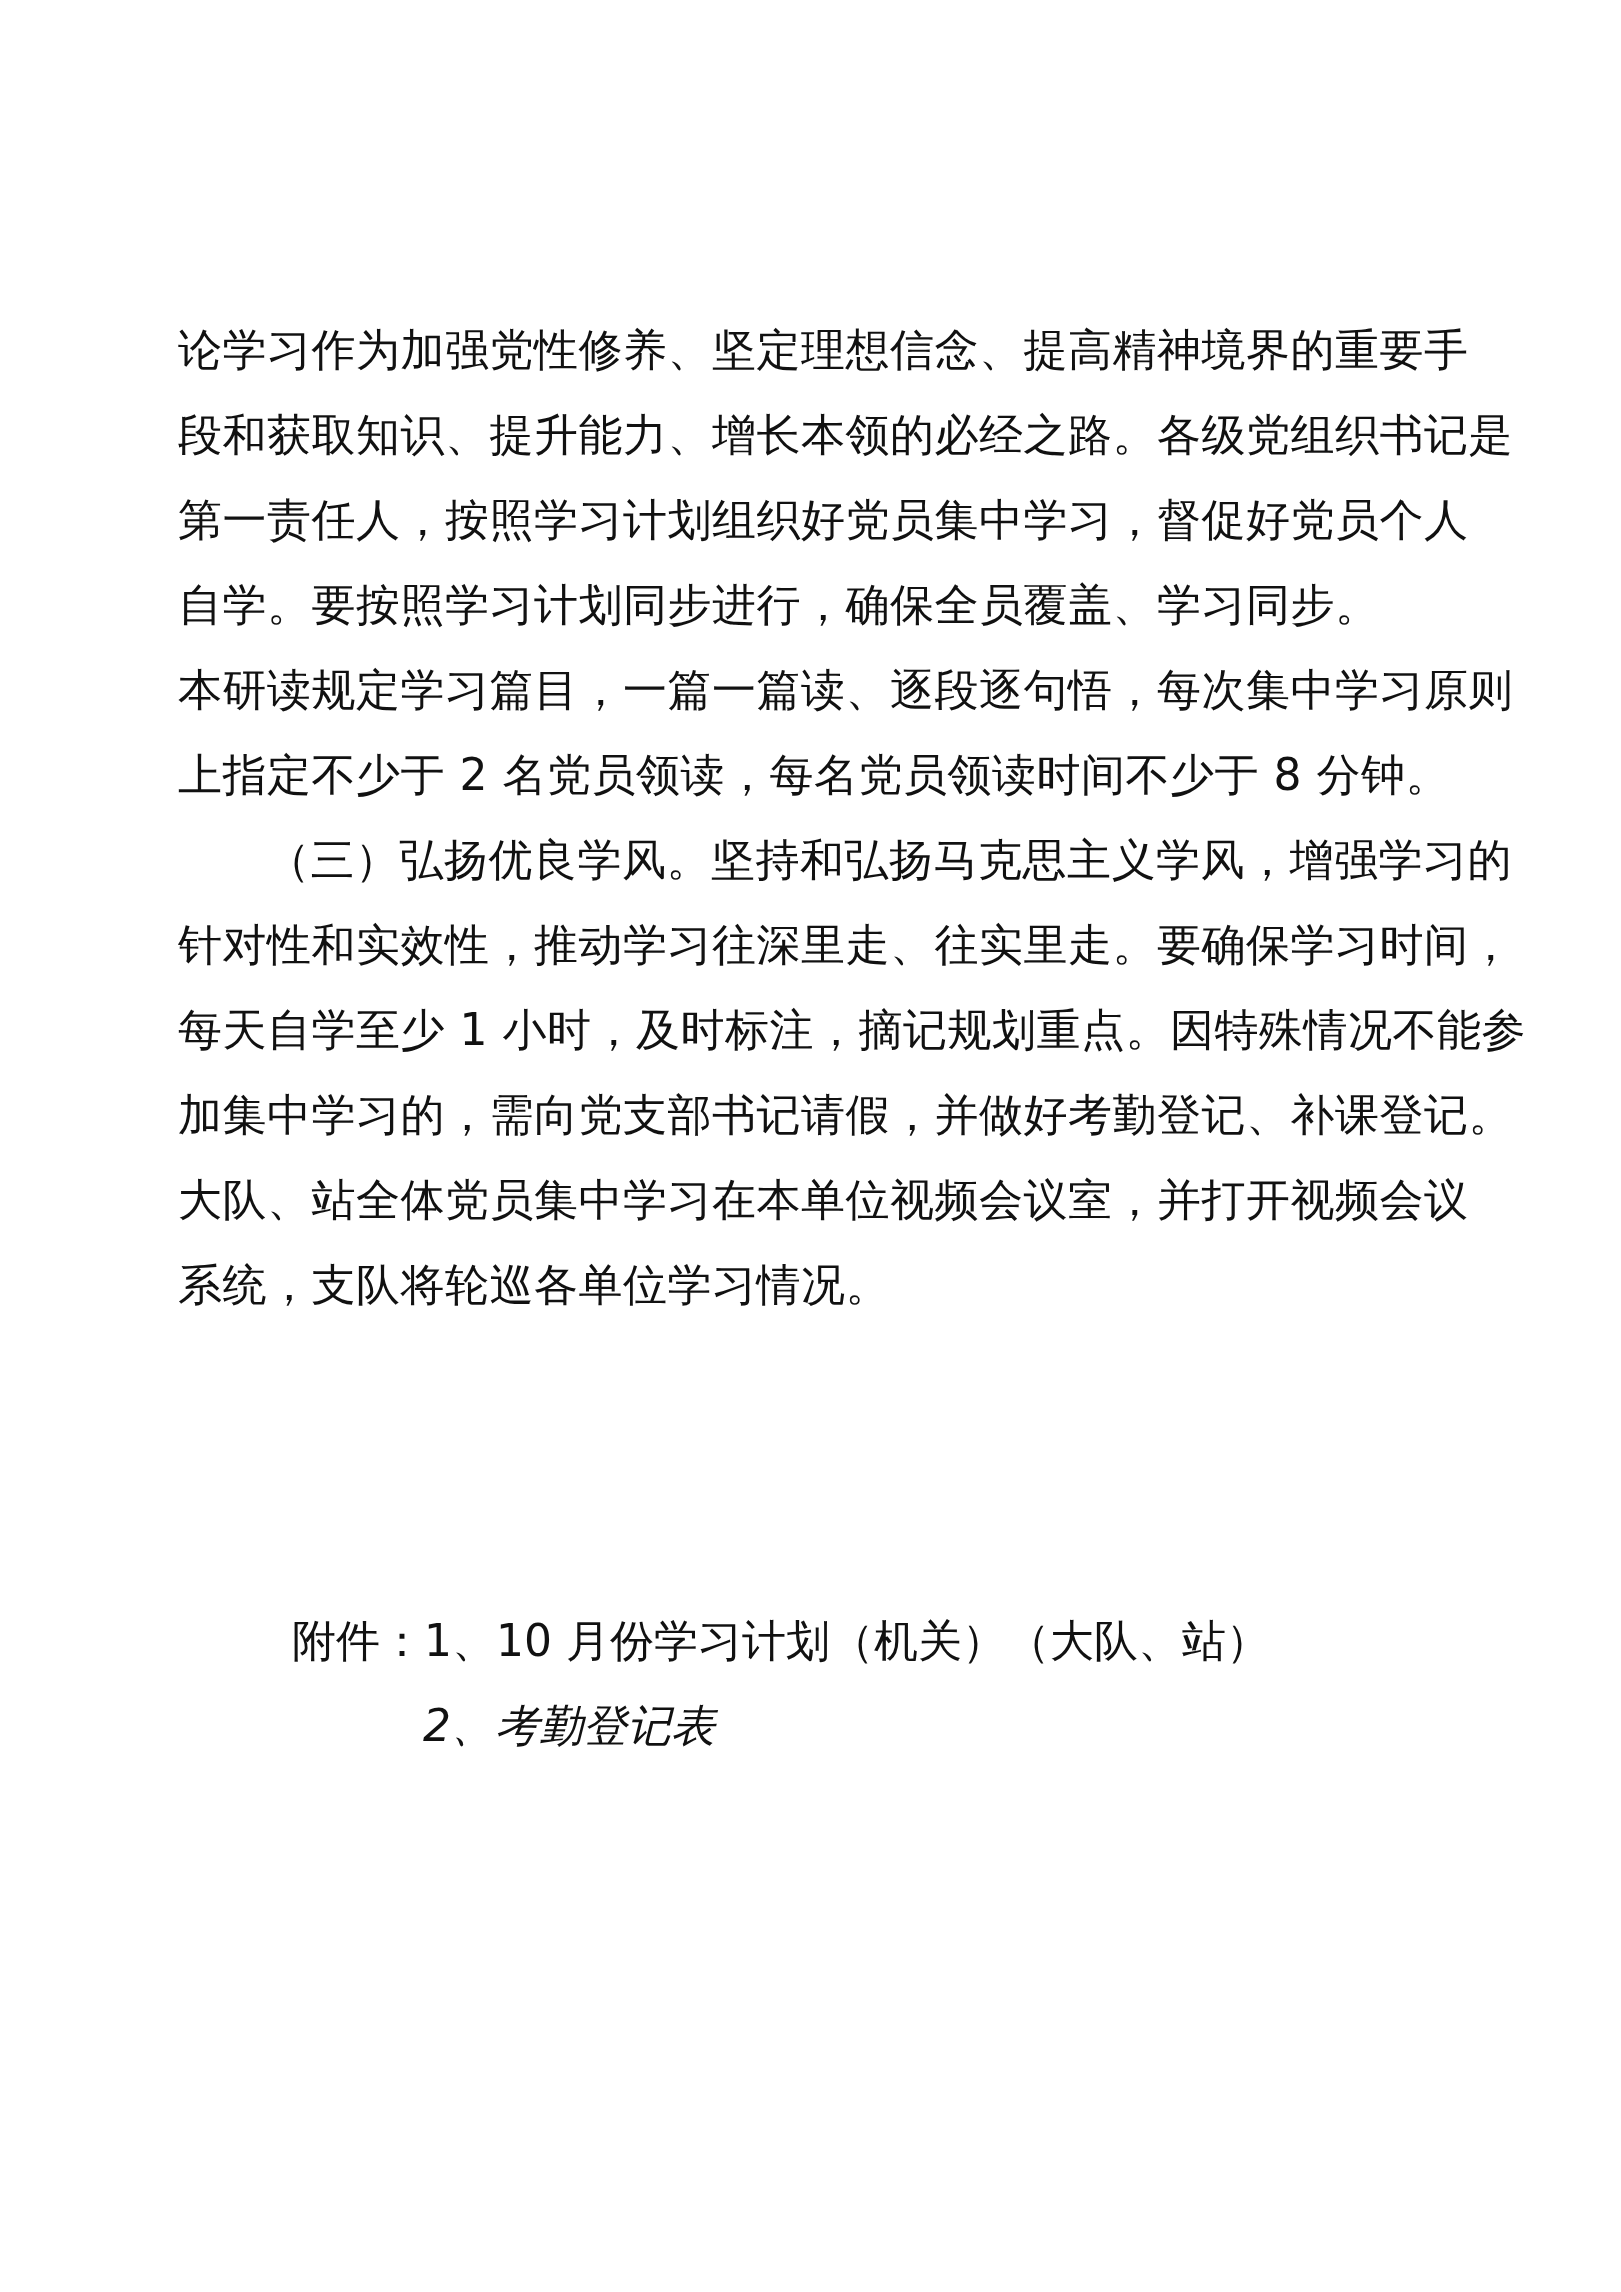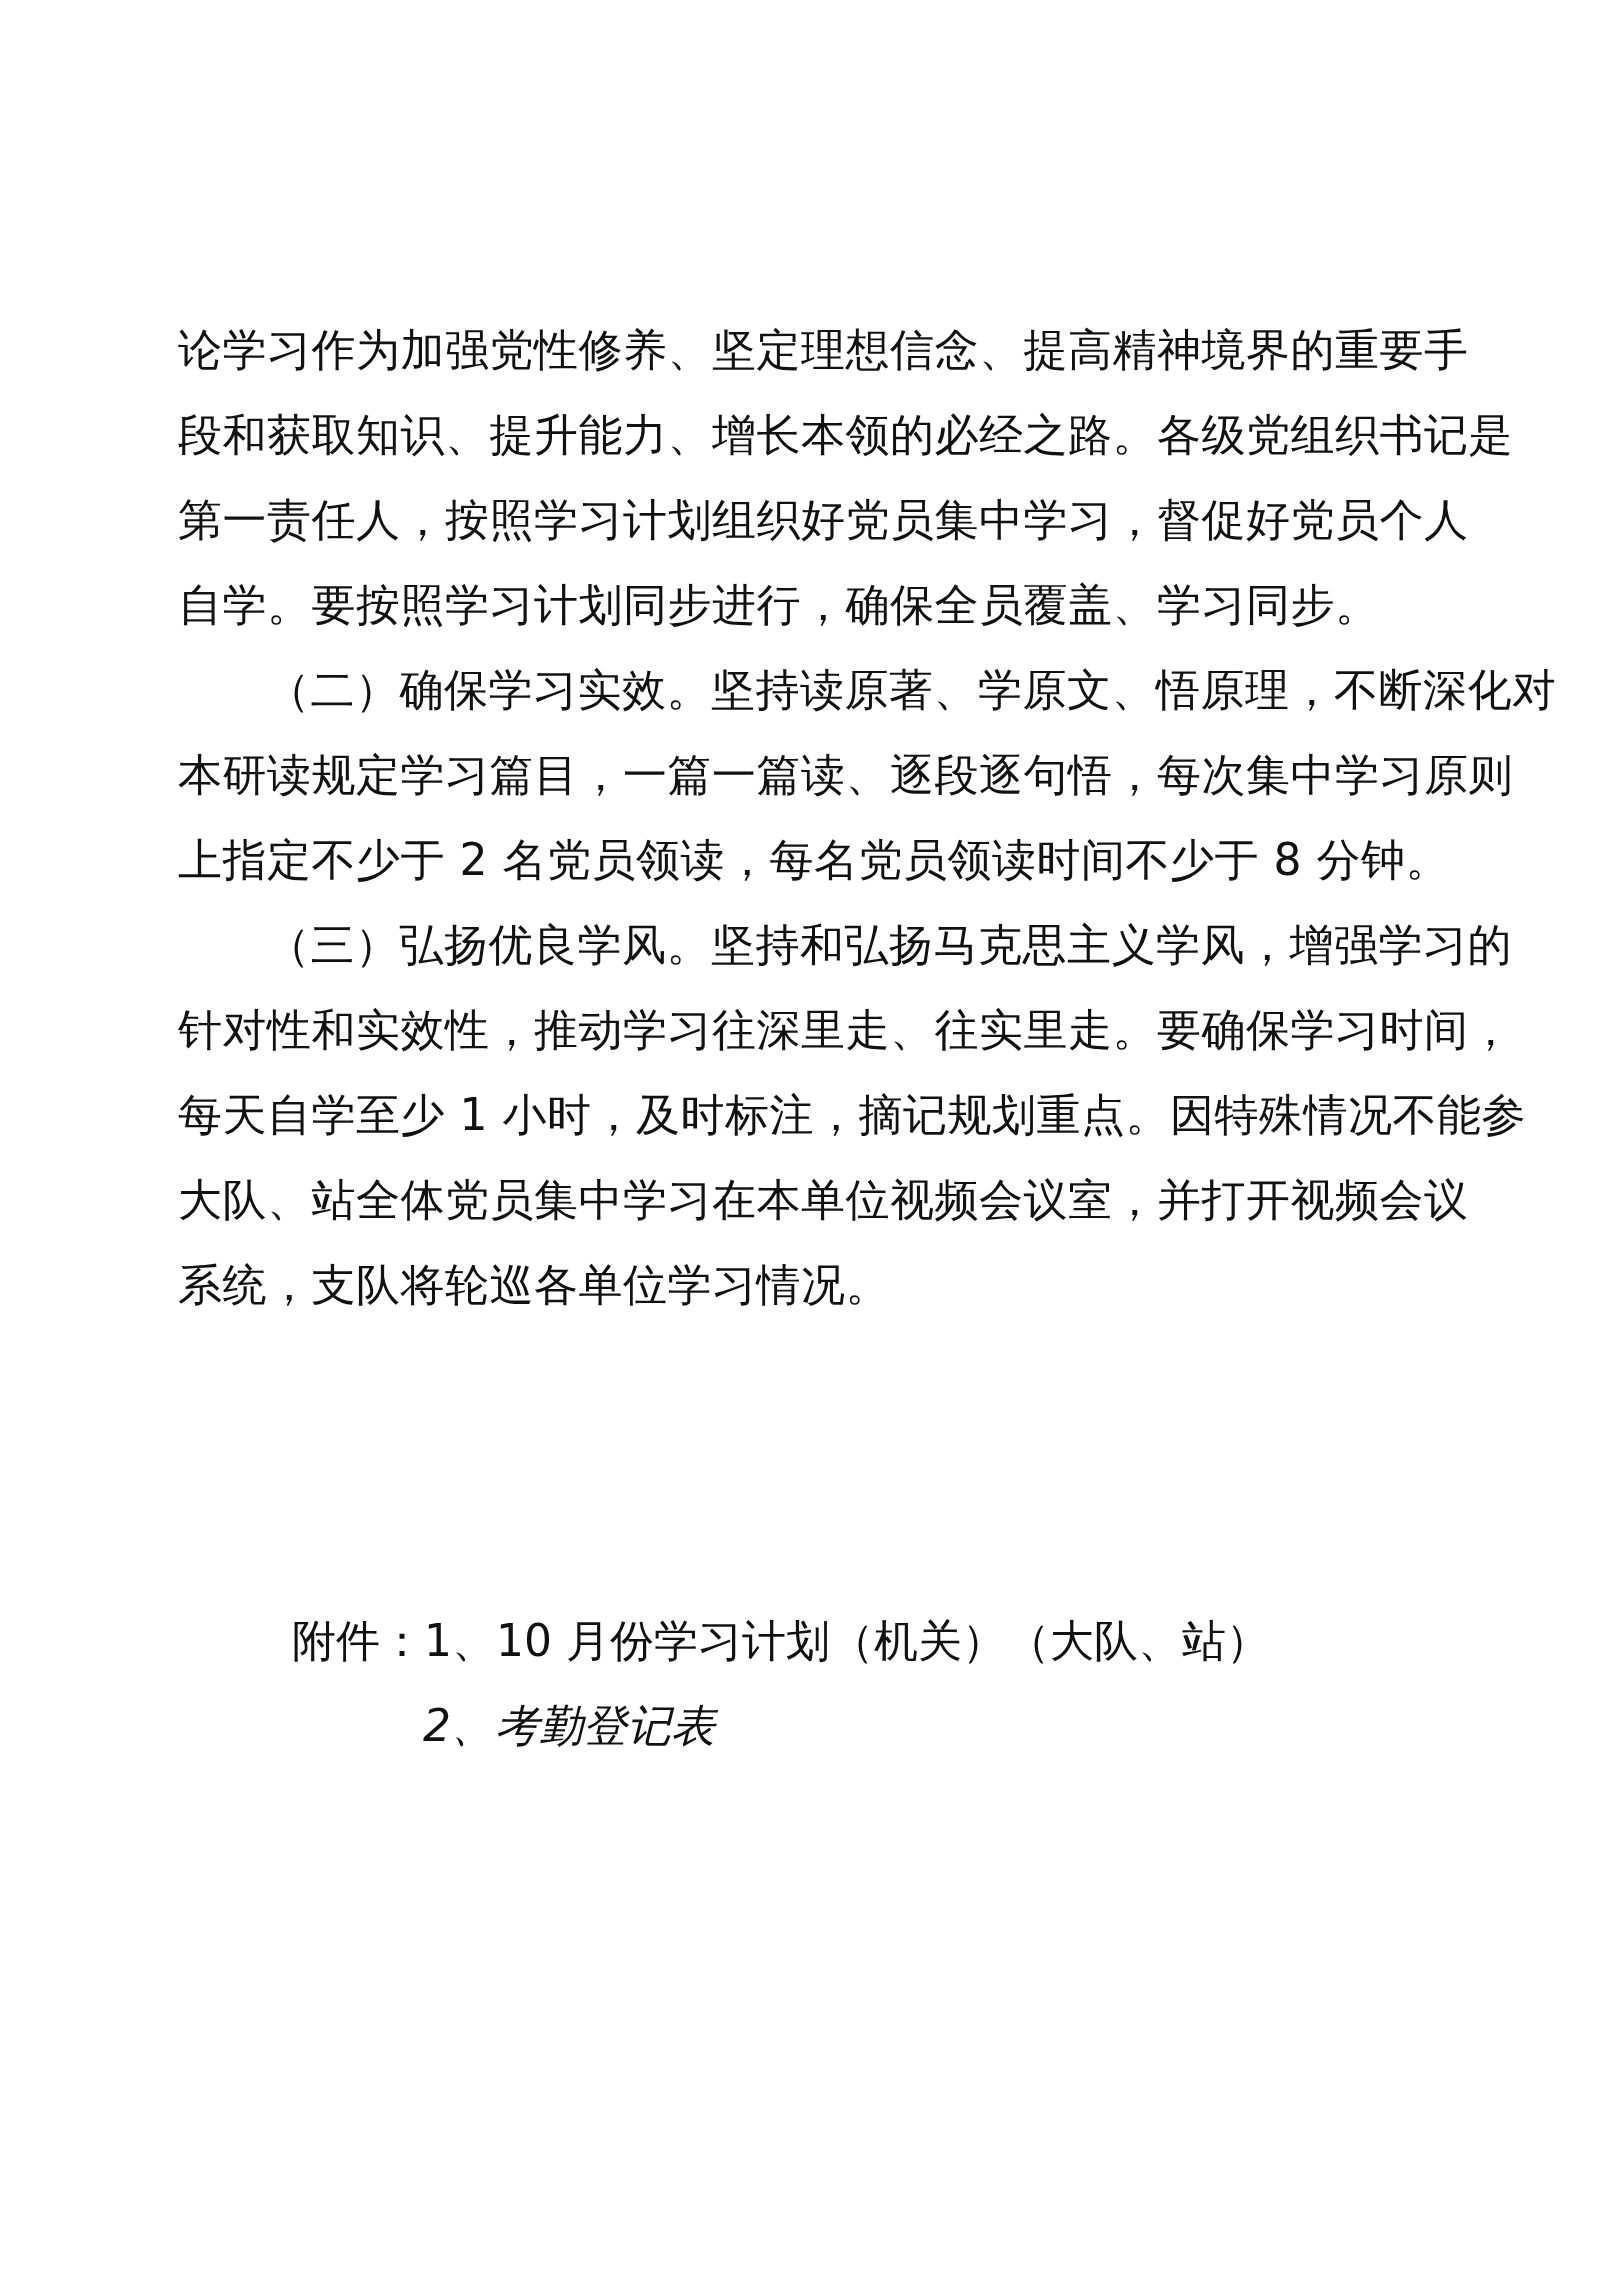--- a/index.html
+++ b/index.html
@@ -17,26 +17,26 @@
   </style>
 </head>
 <body>
 
 <div class="page">
   <div class="body-text">
     <div class="line justify">论学习作为加强党性修养、坚定理想信念、提高精神境界的重要手</div>
     <div class="line justify">段和获取知识、提升能力、增长本领的必经之路。各级党组织书记是</div>
     <div class="line justify">第一责任人，按照学习计划组织好党员集中学习，督促好党员个人</div>
     <div class="line">自学。要按照学习计划同步进行，确保全员覆盖、学习同步。</div>
-    <div class="line justify indent">（二）确保学习实效。坚持读原著、学原文、悟原理，不断深化对</div>
     <div class="line justify">本研读规定学习篇目，一篇一篇读、逐段逐句悟，每次集中学习原则</div>
     <div class="line">上指定不少于 2 名党员领读，每名党员领读时间不少于 8 分钟。</div>
     <div class="line justify indent">（三）弘扬优良学风。坚持和弘扬马克思主义学风，增强学习的</div>
     <div class="line justify">针对性和实效性，推动学习往深里走、往实里走。要确保学习时间，</div>
     <div class="line justify">每天自学至少 1 小时，及时标注，摘记规划重点。因特殊情况不能参</div>
+    <div class="line justify">加集中学习的，需向党支部书记请假，并做好考勤登记、补课登记。</div>
     <div class="line justify">大队、站全体党员集中学习在本单位视频会议室，并打开视频会议</div>
     <div class="line">系统，支队将轮巡各单位学习情况。</div>
   </div>
 
   <div class="attach">
     <div class="row">
       <span>附件：</span><span>1、10 月份学习计划（机关）（大队、站）</span>
     </div>
     <div class="row row2">
       <span>2、考勤登记表</span>

